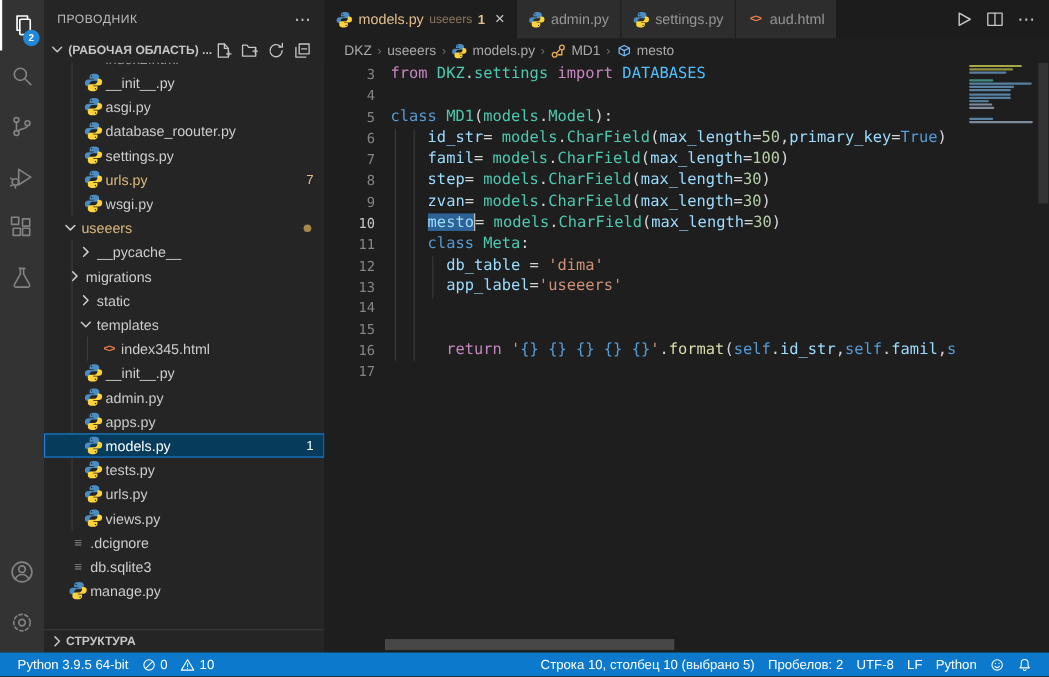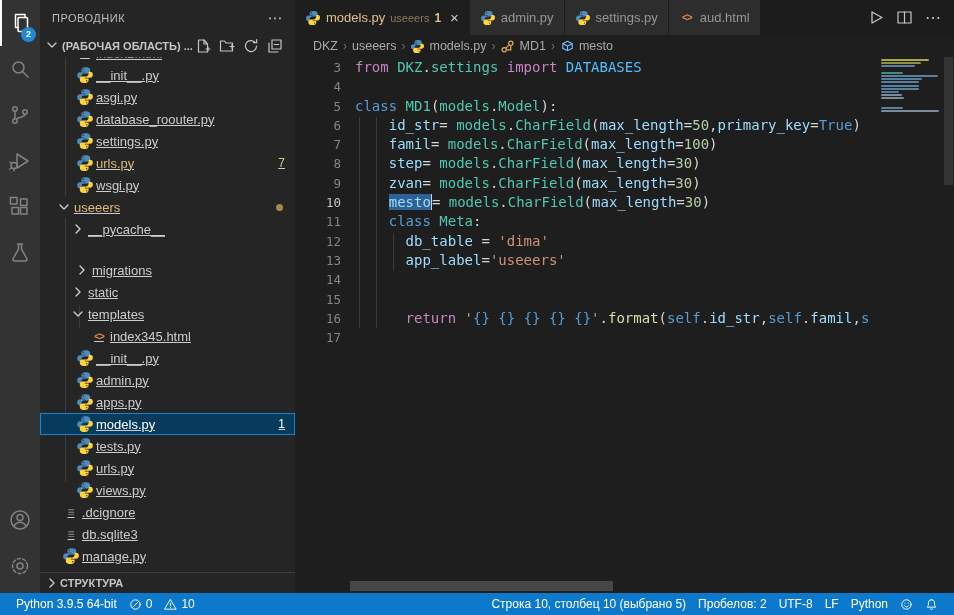--- a/index.html
+++ b/index.html
@@ -16,21 +16,21 @@
   
   .sidebar{width:255px;background:#252526;flex:none;display:flex;flex-direction:column;color:#cccccc;position:relative;}
   .sb-title{height:35px;display:flex;align-items:center;padding:0 12px;font-size:11px;letter-spacing:.5px;color:#bbbbbb;flex:none;}
   .sb-title .spacer{flex:1;}
   .sb-title .more{color:#c5c5c5;font-size:15px;cursor:pointer;}
   .sb-section{height:22px;display:flex;align-items:center;padding:0 4px 0 4px;font-size:11px;font-weight:bold;color:#c5c5c5;flex:none;}
   .sb-section .lbl{margin-left:2px;white-space:nowrap;overflow:hidden;}
   .sb-section .acts{margin-left:auto;display:flex;gap:8px;padding-right:8px;}
   .sb-section .acts span{width:16px;height:16px;color:#c5c5c5;cursor:pointer;}
   .sb-section svg{width:16px;height:16px;}
-  .tree{flex:1;overflow:hidden;position:relative;font-size:13px;text-decoration:underline;}
+  .tree{flex:1;overflow:hidden;position:relative;font-size:13px;}
   .tree-guide{position:absolute;width:1px;background:#3c3c3c;left:25px;}
   .tree-row{height:22px;display:flex;align-items:center;cursor:pointer;position:relative;white-space:nowrap;}
   .tree-row.clipped{margin-top:-15px;color:#9d9d9d;}
   .tree-row.sel{background:#063b5c;outline:1px solid #1b81d6;outline-offset:-1px;color:#fff;}
   .tree-row .tw{width:16px;height:16px;flex:none;display:flex;align-items:center;justify-content:center;color:#cccccc;}
   .tree-row .fic{width:18px;height:16px;flex:none;display:flex;align-items:center;justify-content:center;}
   .tree-row .lbl{margin-left:2px;overflow:hidden;text-overflow:ellipsis;}
   .tree-row .badge{margin-left:auto;margin-right:10px;font-size:12px;color:#e2c08d;}
   .tree-row.sel .badge{color:#ffffff;}
   .tree-row .dot{margin-left:auto;margin-right:12px;width:7px;height:7px;border-radius:50%;background:#a5884c;}
@@ -265,21 +265,21 @@
           <span class="dot"></span>
         </div>
         <div class="tree-row" style="padding-left: 30px;">
           <span class="tw">
             <svg viewBox="0 0 16 16" fill="none" stroke="currentColor" stroke-width="1.4" stroke-linecap="round" stroke-linejoin="round">
               <path d="M6 4l4 4-4 4"></path>
             </svg>
           </span>
           <span class="lbl">__pycache__</span>
         </div>
-        <div class="tree-row" style="padding-left: 34px; margin-top: 19px;">
+        <div class="tree-row" style="padding-left: 20px;">
           <span class="tw">
             <svg viewBox="0 0 16 16" fill="none" stroke="currentColor" stroke-width="1.4" stroke-linecap="round" stroke-linejoin="round">
               <path d="M6 4l4 4-4 4"></path>
             </svg>
           </span>
           <span class="lbl">migrations</span>
         </div>
         <div class="tree-row" style="padding-left: 30px;">
           <span class="tw">
             <svg viewBox="0 0 16 16" fill="none" stroke="currentColor" stroke-width="1.4" stroke-linecap="round" stroke-linejoin="round">

